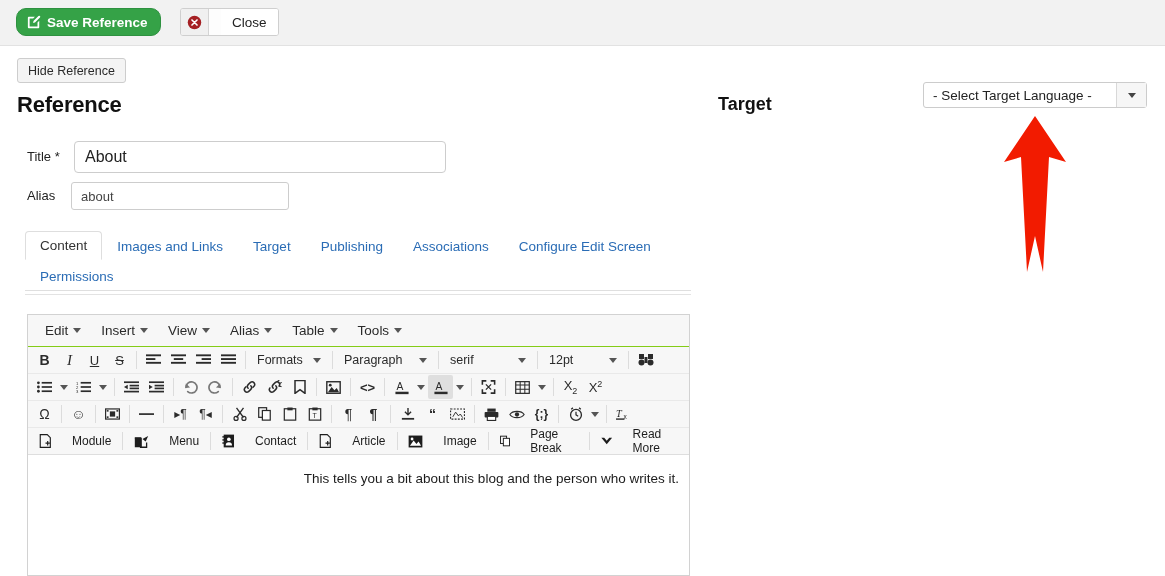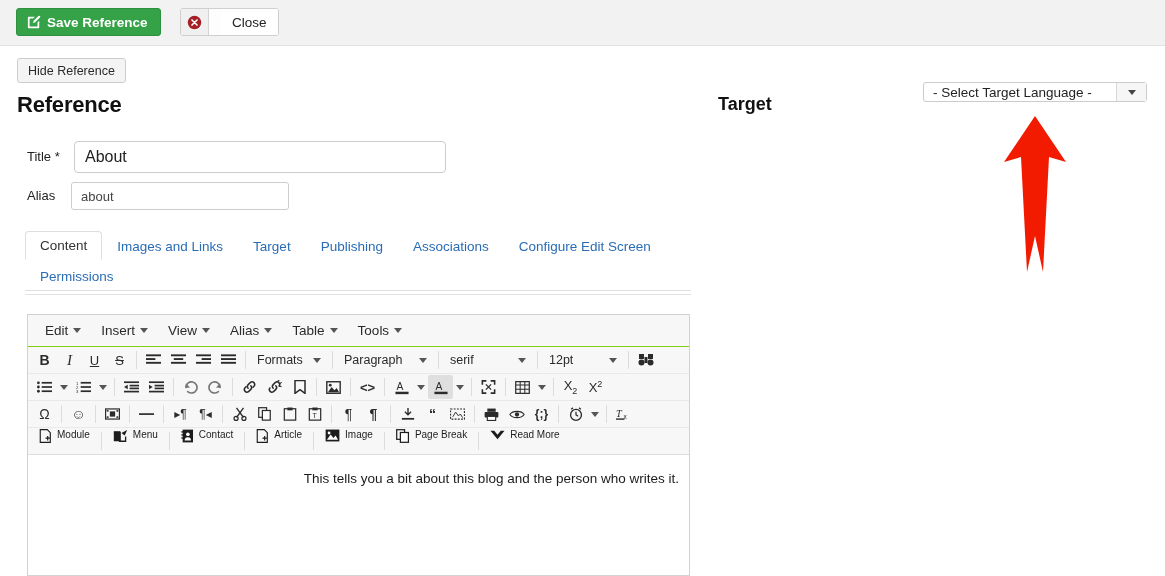--- a/index.html
+++ b/index.html
@@ -18,21 +18,21 @@
     position:absolute; left:0; top:0; width:1165px; height:46px;
     background:#f2f2f2;
     border-bottom:1px solid #e2e2e2;
   }
   .btn-save{
     position:absolute; left:16px; top:8px; height:28px;
     display:flex; align-items:center; gap:6px;
     padding:0 12px 0 10px;
     background:#35a247;
     border:1px solid #2e9140;
-    border-radius:3px;
+    border-radius:10px;
     color:#ffffff;
     font-size:13.5px; font-weight:bold;
     cursor:pointer; white-space:nowrap;
   }
   .btn-save .ico{ display:flex; }
 
   .btn-close-group{
     position:absolute; left:180px; top:8px; height:28px;
     display:flex; align-items:stretch;
     border:1px solid #cfcfcf;
@@ -64,21 +64,21 @@
     position:absolute; left:17px; top:92px;
     font-size:22px; font-weight:bold; letter-spacing:-0.2px; color:#111;
   }
   .h-target{
     position:absolute; left:718px; top:94px;
     font-size:18px; font-weight:bold; color:#111;
   }
 
   
   .lang-select{
-    position:absolute; left:923px; top:82px; width:224px; height:20px;
+    position:absolute; left:923px; top:82px; width:224px; height:26px;
     display:flex; align-items:stretch;
     border:1px solid #cccccc; border-radius:3px; background:#fff;
     cursor:pointer;
   }
   .lang-select .lbl{
     flex:1; display:flex; align-items:center; padding-left:9px;
     font-size:13.5px; color:#232323; white-space:nowrap;
   }
   .lang-select .caret{
     width:30px; border-left:1px solid #d8d8d8; background:#f6f6f6;
@@ -162,22 +162,22 @@
   }
   .tbtn.active-bg{ background:#dfdfdf; border-radius:2px; }
   .sep{ width:1px; height:18px; background:#dcdcdc; margin:0 4px; }
   .selbox{
     height:23px; display:flex; align-items:center; justify-content:space-between;
     font-size:12.5px; color:#2a2a2a; padding:0 6px; cursor:pointer;
     border:1px solid transparent;
   }
   .selbox .sv{ white-space:nowrap; }
   .labelbtn{
-    display:flex; align-items:flex-start; gap:5px; padding:0 7px; height:24px;
-    font-size:10px; color:#1d1d1d; cursor:pointer;
+    display:flex; align-items:center; gap:20px; padding:0 7px; height:24px;
+    font-size:12px; color:#1d1d1d; cursor:pointer;
   }
   .mce-body{
     background:#fff; padding:14px 10px 0 10px;
     font-size:13.5px; color:#1b1b1b; line-height:1.5;
   }
   .mce-body p{ margin:0 0 13px 0;text-align:right; }
   .mce-tbrow-btns{ border-bottom:1px solid #dedede; }
 
   svg{ display:block; }
 </style>

